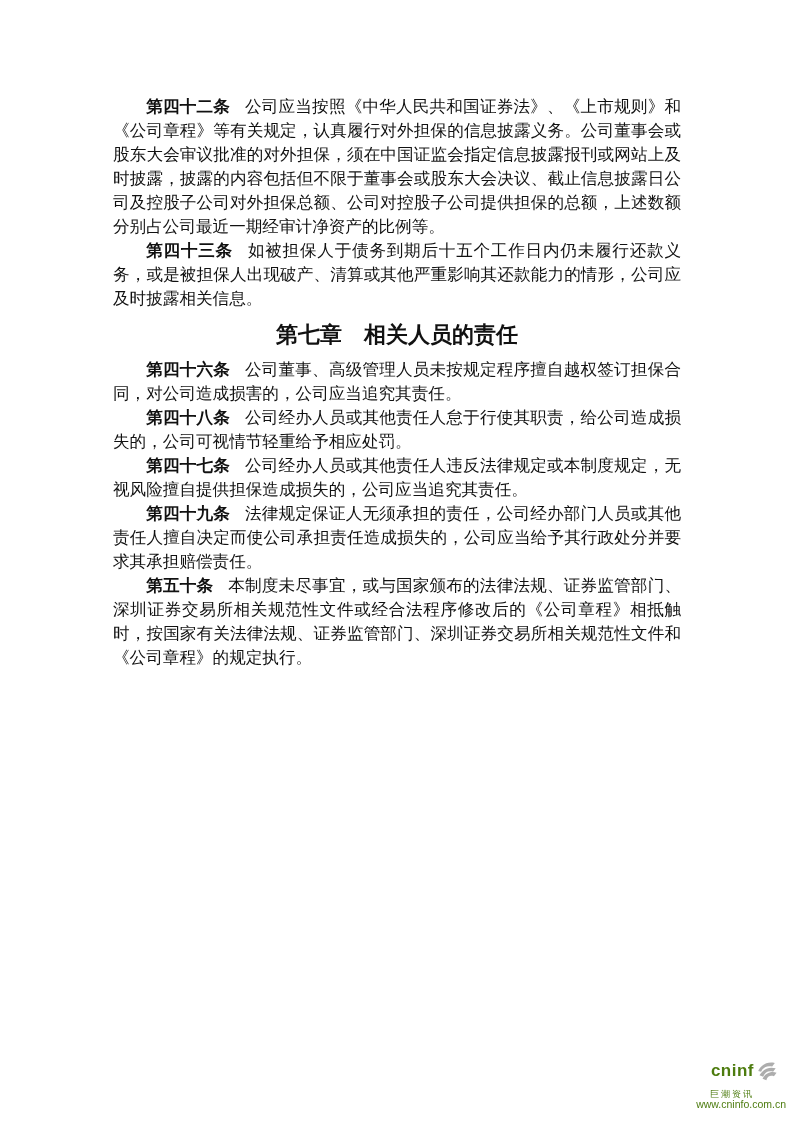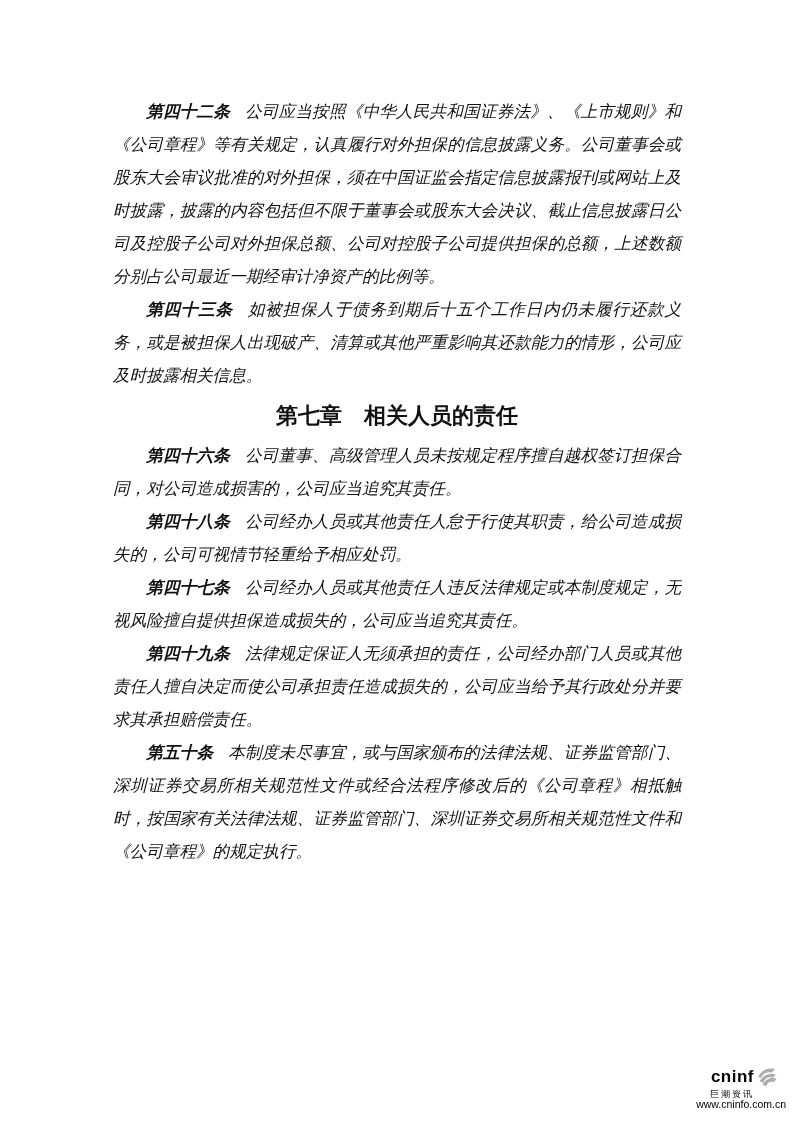--- a/index.html
+++ b/index.html
@@ -17,45 +17,44 @@
   }
   .page {
     position: absolute;
     top: 95px;
     left: 113px;
     width: 568px;
   }
   .para {
     margin: 0;
     font-size: 16.6px;
-    line-height: 33px;
+    line-height: 24px;
     text-align: justify;
     text-justify: inter-ideograph;
     text-indent: 2em;
     word-break: break-all;
     overflow-wrap: anywhere;
-    font-style: italic;
   }
   .art-label {
     font-weight: bold;
     margin-right: 0.9em;
   }
   .chapter {
     margin: 7px 0;
     font-size: 22px;
     line-height: 33px;
     font-weight: bold;
     text-align: center;
   }
   .watermark {
     position: absolute;
     right: 5px;
     bottom: 13px;
     width: 110px;
-    color: #000000;
+    color: #4d7c0f;
     line-height: 1;
     user-select: none;
   }
   .wm-row {
     display: flex;
     align-items: center;
     justify-content: flex-end;
     padding-right: 11px;
   }
   .wm-brand {
@@ -66,21 +65,21 @@
   }
   .wm-swirl {
     margin-left: 2px;
     display: block;
   }
   .wm-cn {
     font-size: 9px;
     letter-spacing: 2px;
     text-align: right;
     padding-right: 34px;
-    margin-top: 3px;
+    margin-top: 9px;
     font-family: "Liberation Sans", "DejaVu Sans", sans-serif;
   }
   .wm-url {
     font-size: 10.5px;
     text-align: right;
     padding-right: 2px;
     margin-top: 0;
     font-family: "Liberation Sans", "DejaVu Sans", sans-serif;
   }
 </style>

